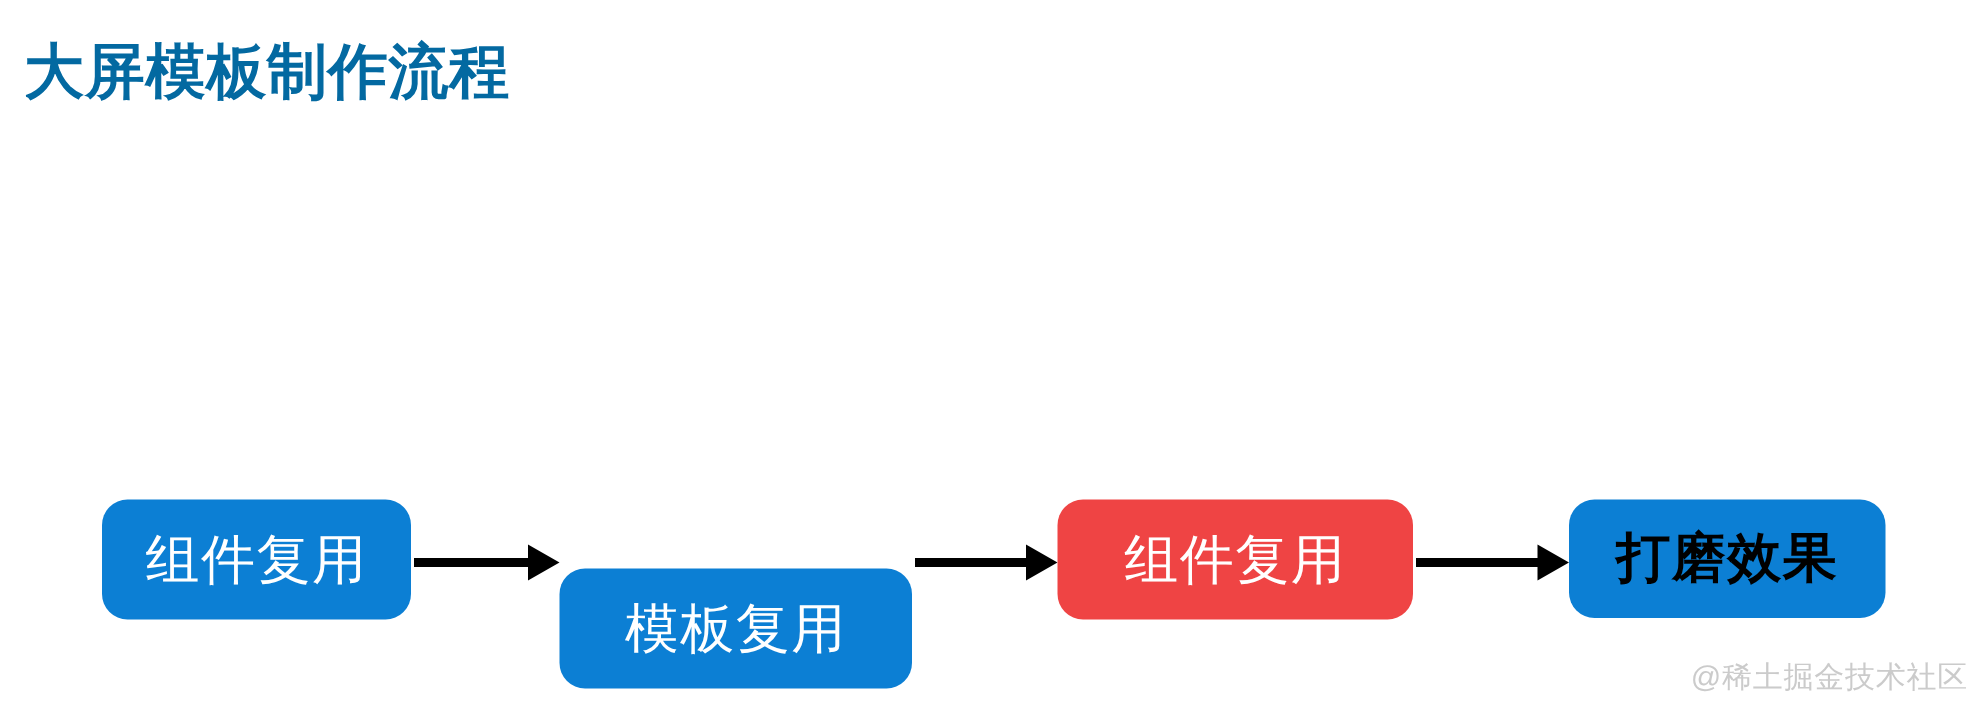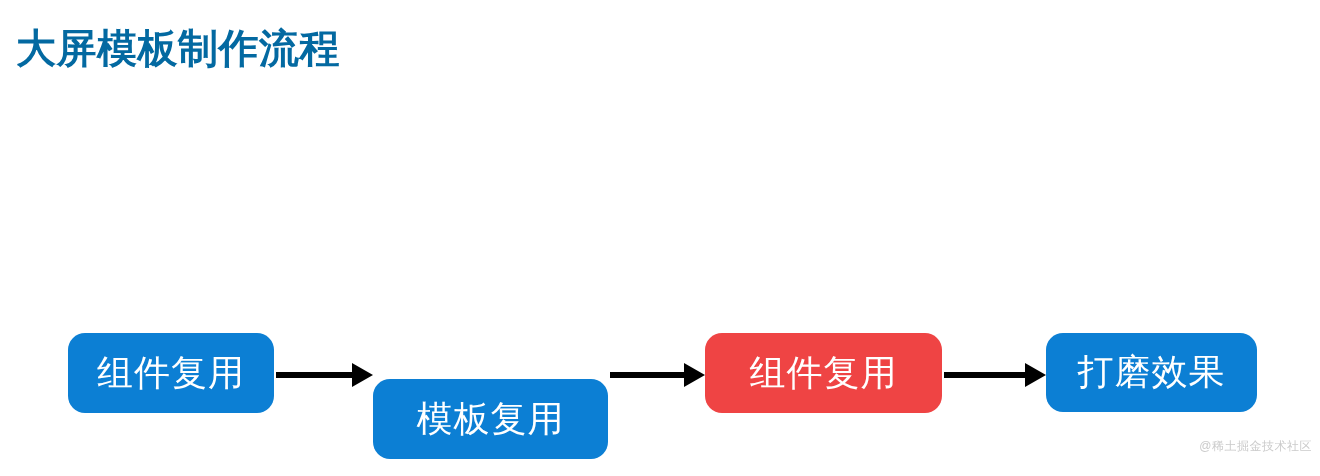--- a/index.html
+++ b/index.html
@@ -62,21 +62,21 @@
     border-bottom: 12px solid transparent;
   }
   .arrow1 { left: 276px; width: 77px; }
   .arrow2 { left: 610px; width: 75px; }
   .arrow3 { left: 944px; width: 82px; }
 
   .watermark {
     position: absolute;
     right: 8px;
     top: 438px;
-    font-size: 12px;
+    font-size: 20px;
     color: #cbcbcb;
     letter-spacing: 0.5px;
   }
 </style>
 </head>
 <body>
 
 <div class="canvas">
 
   <h1 class="title" style="color: #0369a1;">大屏模板制作流程</h1>
@@ -94,21 +94,21 @@
     </div>
 
     <div class="arrow arrow2"></div>
 
     <div class="flow-box box3" style="background-color: #ef4444; color: rgb(255, 255, 255);">
       <span>组件复用</span>
     </div>
 
     <div class="arrow arrow3"></div>
 
-    <div class="flow-box box4" style="background-color: rgb(12, 127, 212); color: #ffffff;">
+    <div class="flow-box box4" style="background-color: rgb(12, 127, 212); color: #000000; font-weight: bold;">
       <span>打磨效果</span>
     </div>
 
   </div>
 
   <div class="watermark" style="color: rgb(203, 203, 203);">@稀土掘金技术社区</div>
 
 </div>
 
 </body></html>

